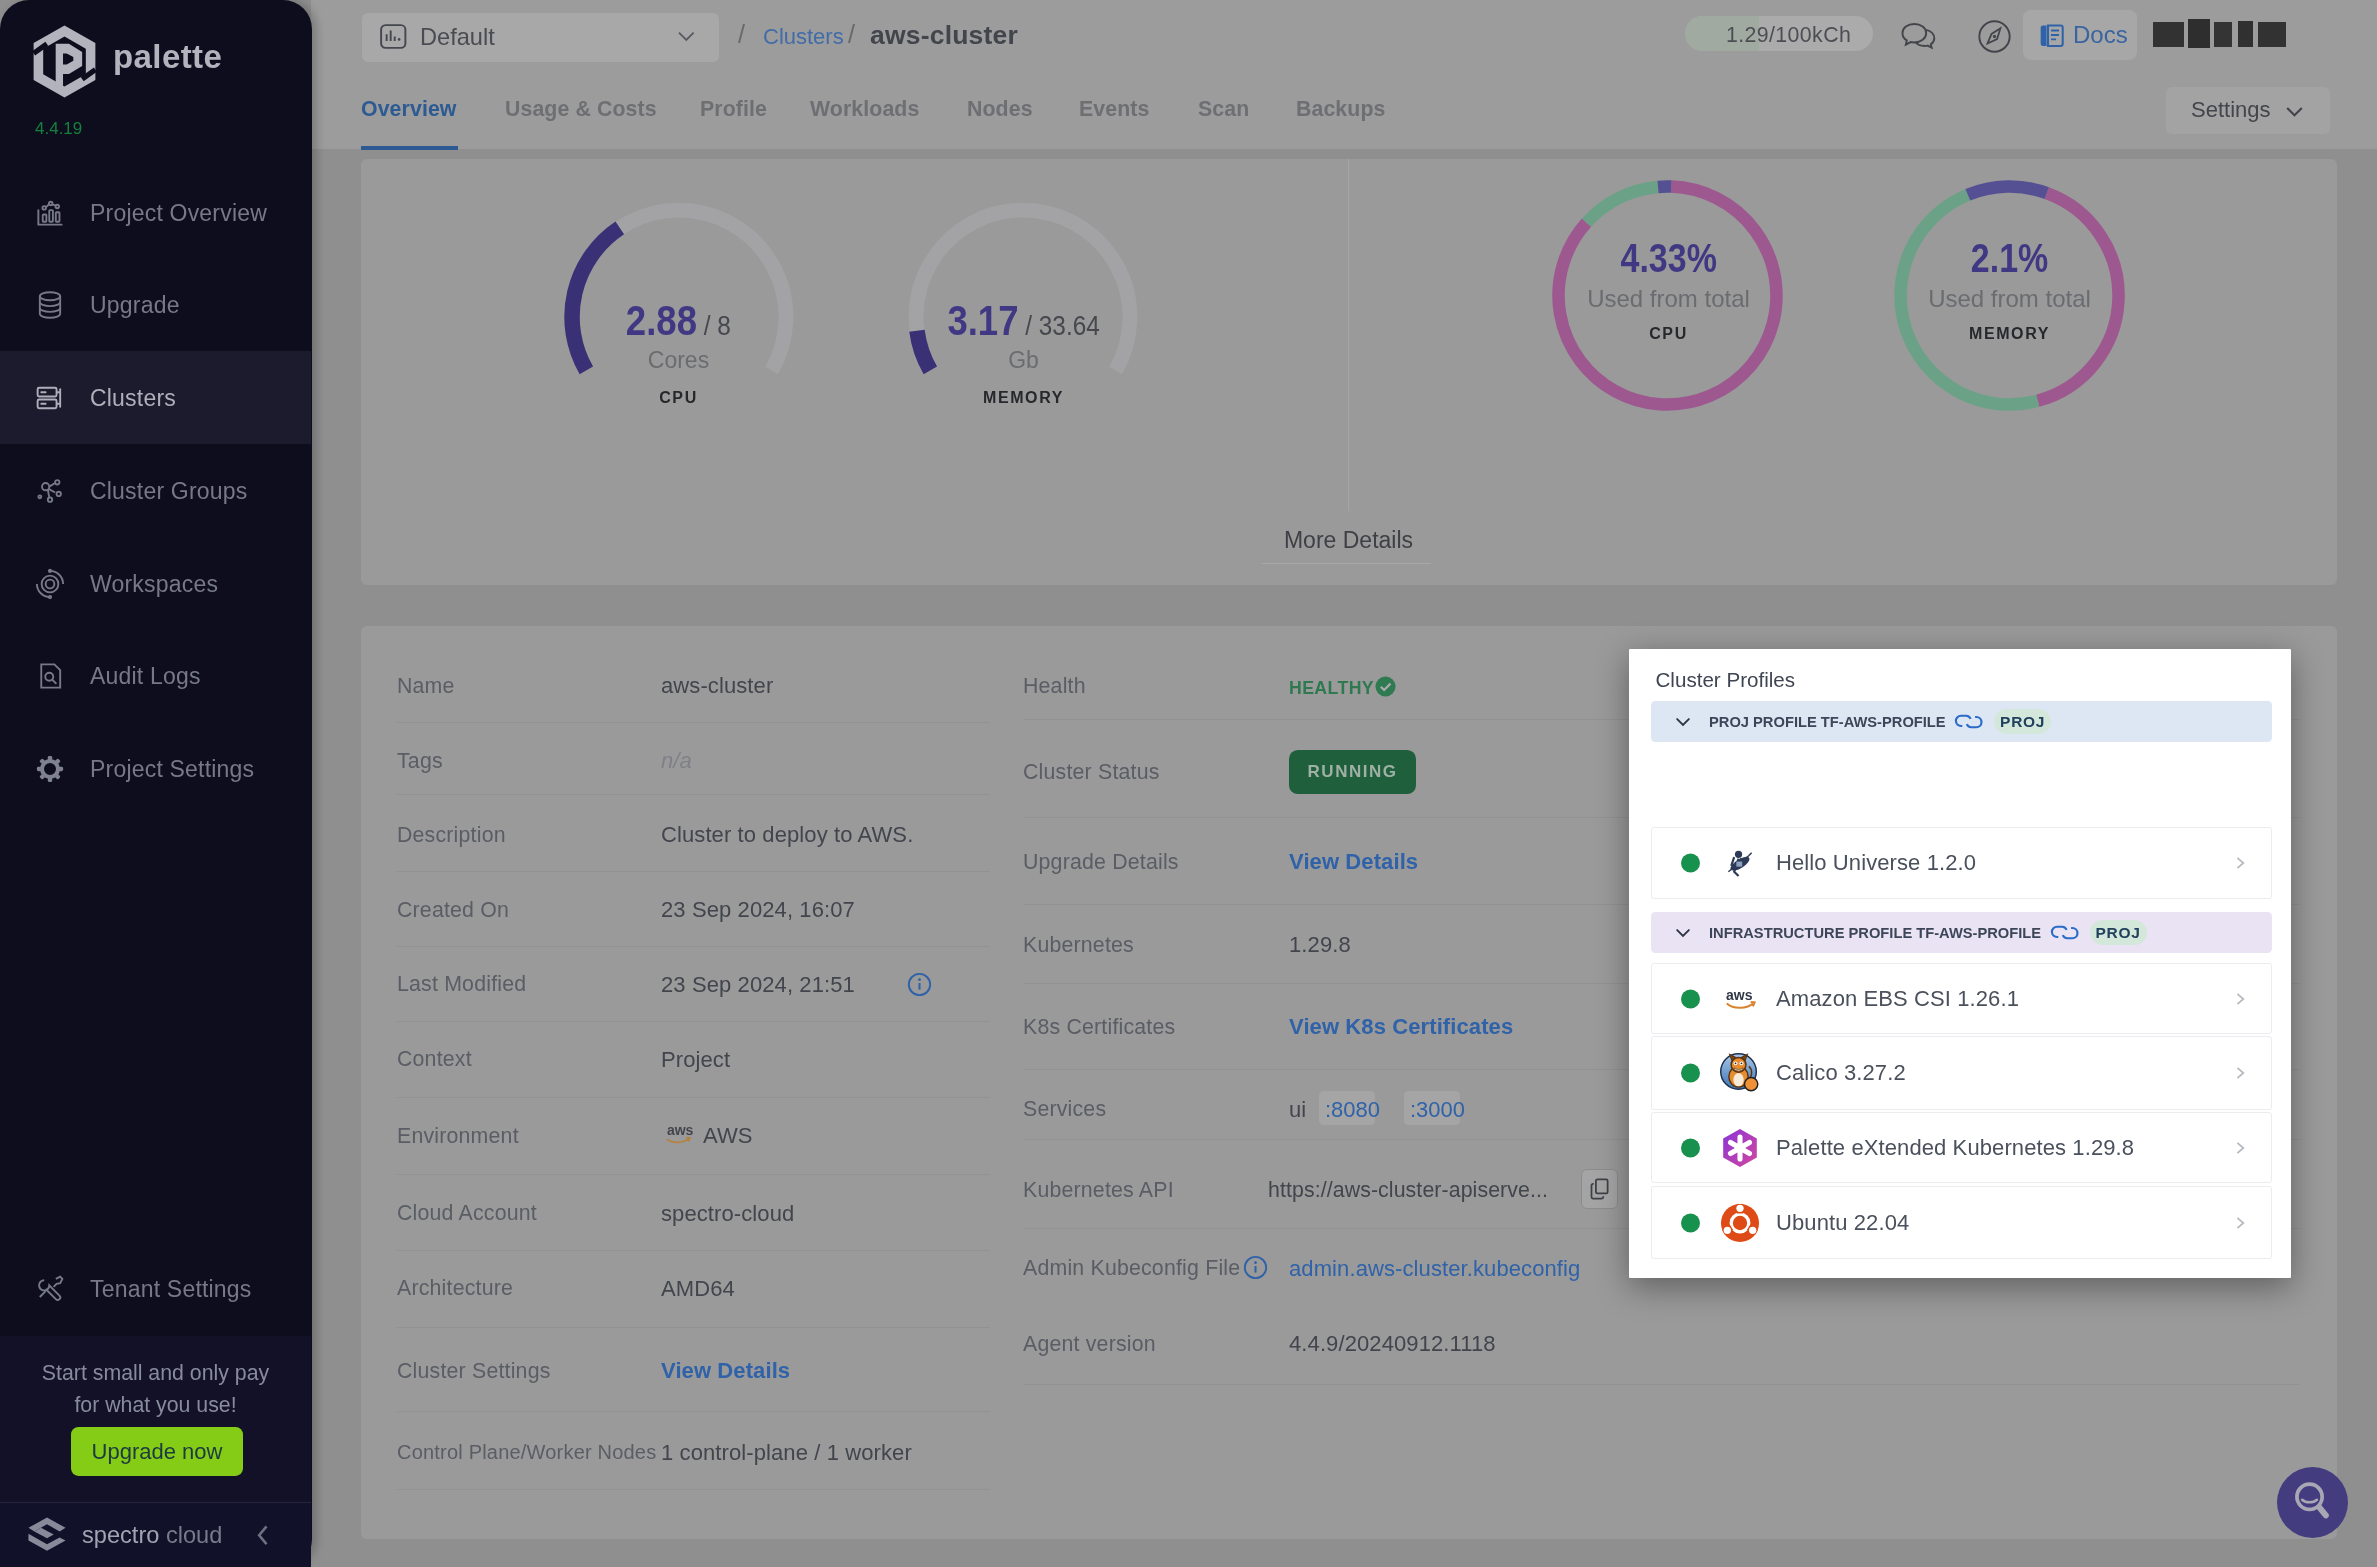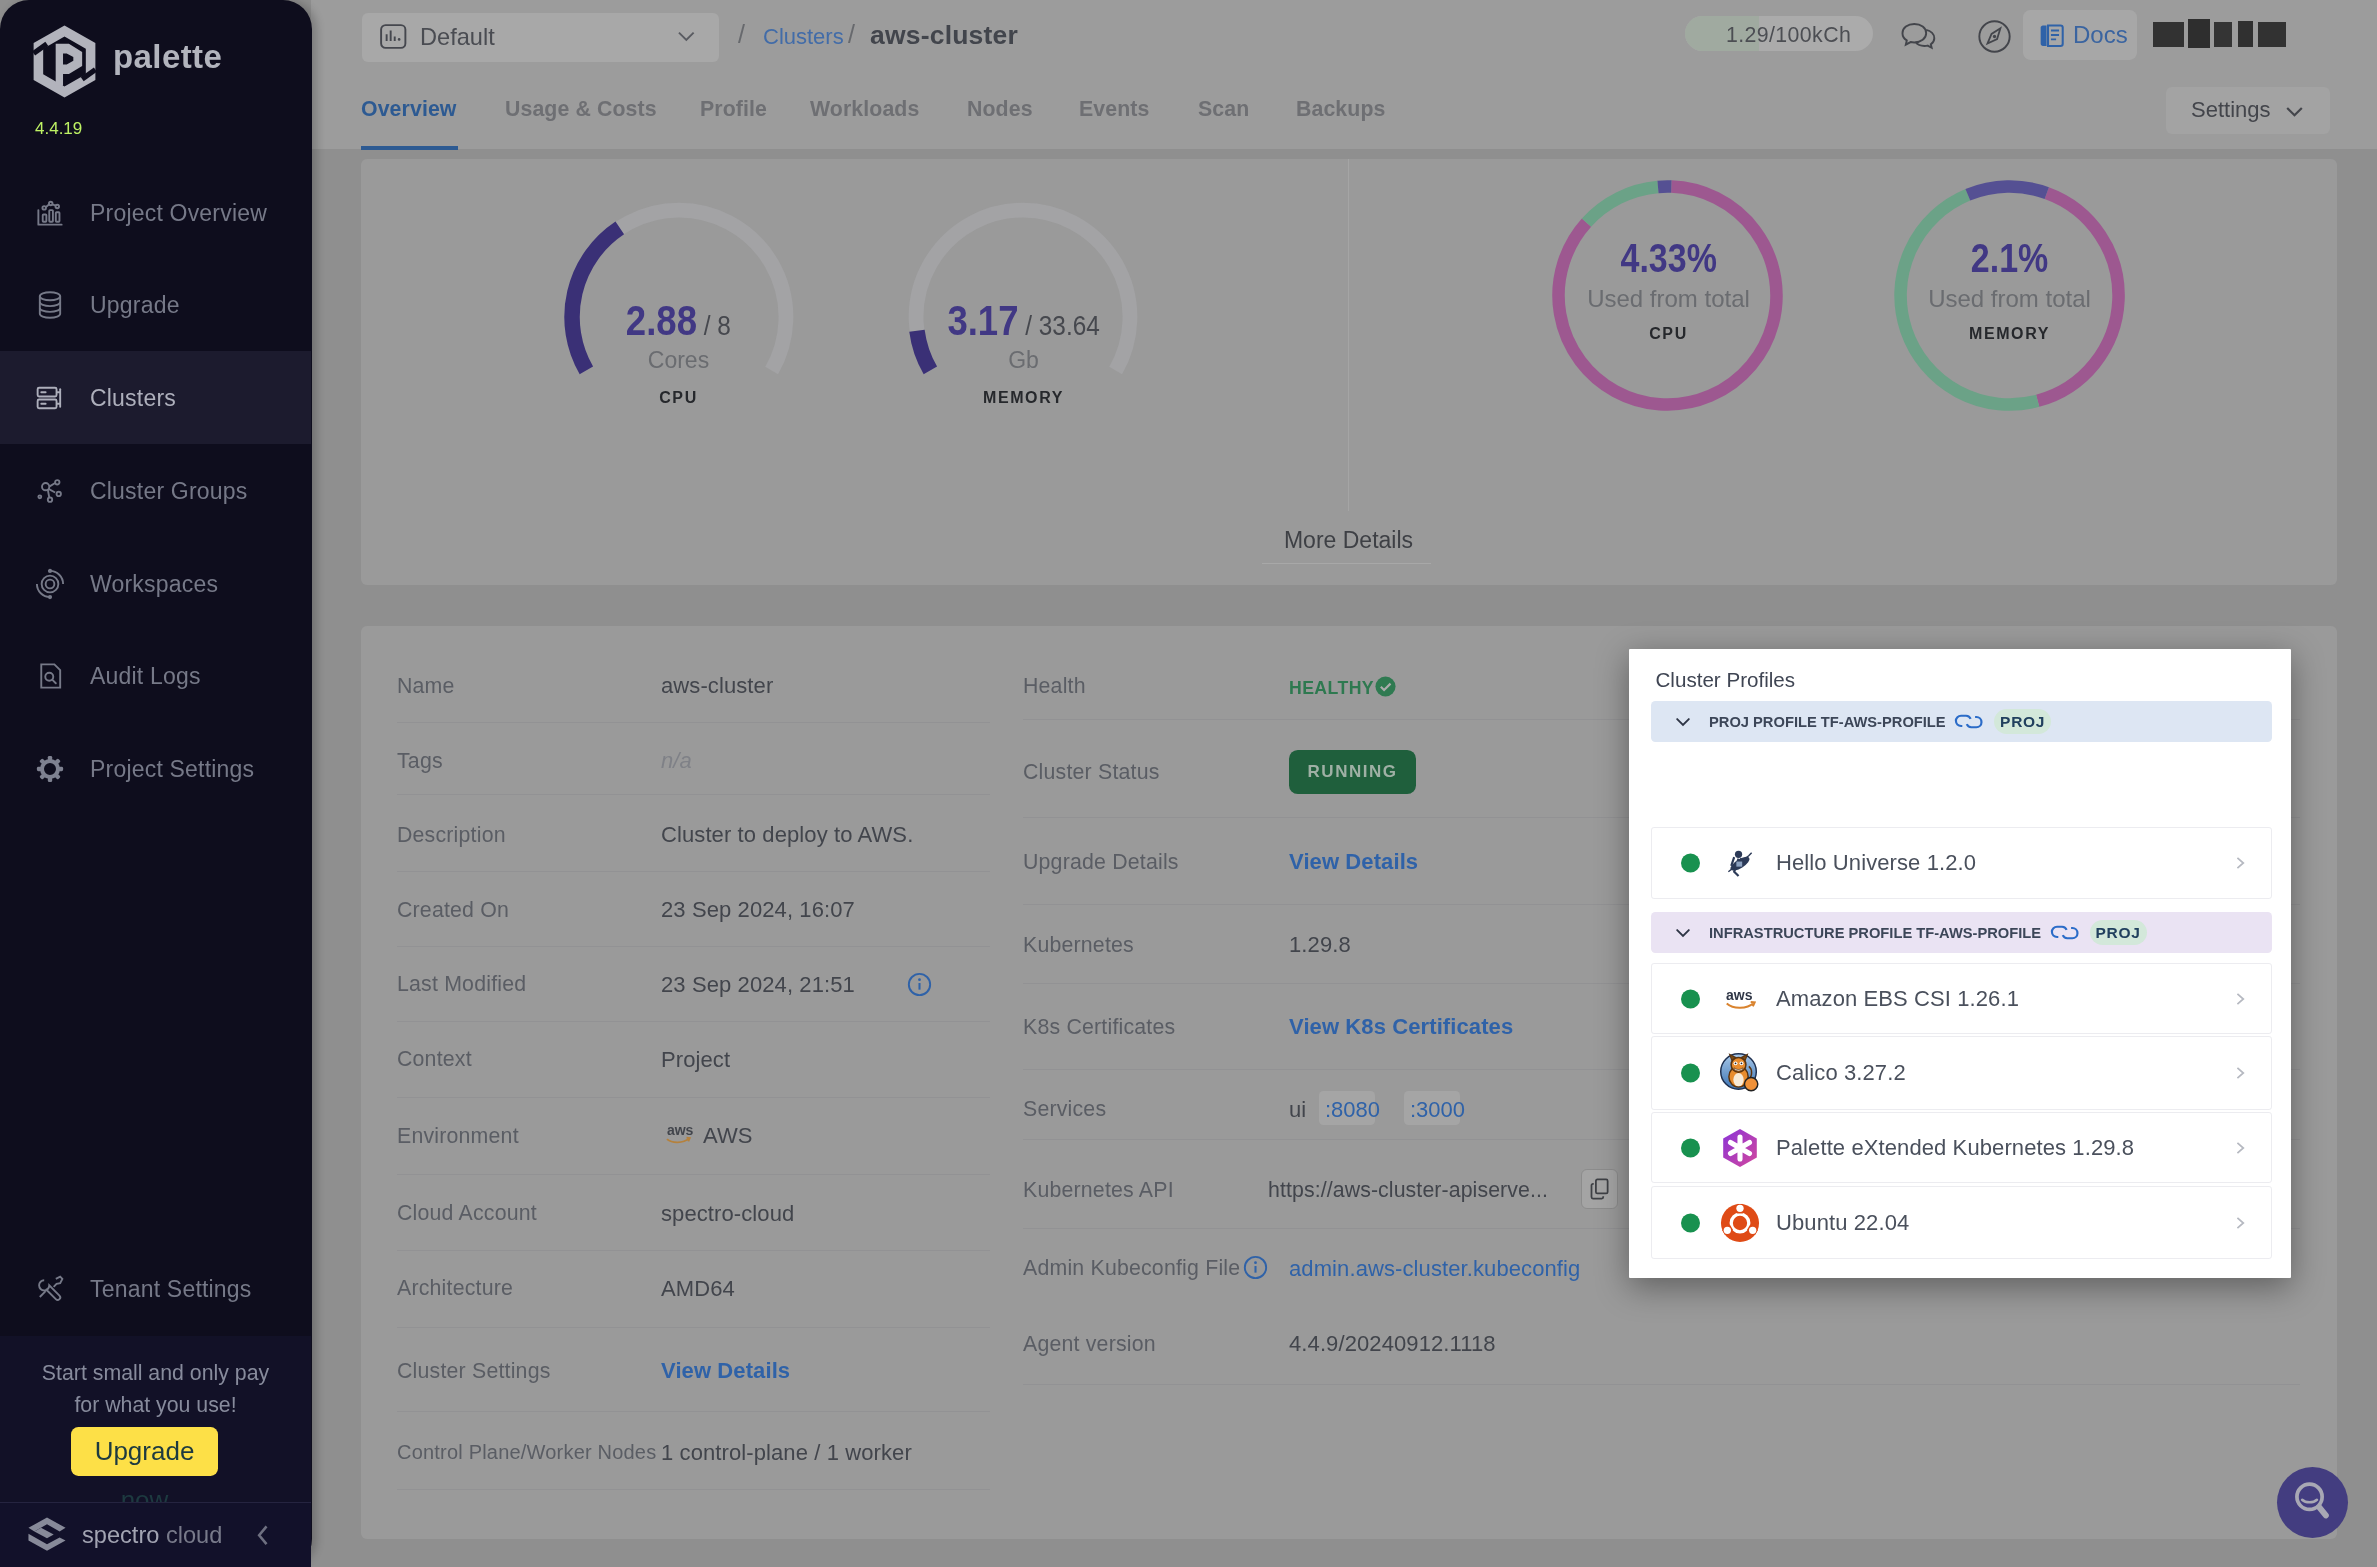--- a/index.html
+++ b/index.html
@@ -53,21 +53,21 @@
 <div id="page">
 
 <div id="sidebar">
   <svg class="abs" style="left:32px;top:23.6px" width="65" height="75" viewBox="0 0 88 102">
     <path d="M44 2 L86 26 V76 L44 100 L2 76 V26 Z M44 17 L15 33.5 V68.5 L44 85 L73 68.5 V33.5 Z" fill="#b2b3bc" fill-rule="evenodd"></path>
     <path d="M2 40 L20 27" stroke="#0e0d1d" stroke-width="7"></path>
     <path d="M86 62 L68 75" stroke="#0e0d1d" stroke-width="7"></path>
     <path d="M32 27 H 50 L 68 38 V 57 L 50 68 H 42 V 84 H 32 Z M 42 40 V 55 H 47 L 56 50 V 45 L 47 40 Z" fill="#b2b3bc" fill-rule="evenodd"></path>
   </svg>
   <div class="abs" style="left:113px;top:38px;font-size:33px;font-weight:700;color:#b2b4bd;letter-spacing:0.4px">palette</div>
-  <div class="abs" style="left:35px;top:119px;font-size:17px;color:#bef264">4.4.19</div>
+  <div class="abs" style="left:35px;top:119px;font-size:17px;color:#15803d">4.4.19</div>
 
   <div class="sideitem" style="top:166px">
     <svg class="sicon icon" viewBox="0 0 44 44">
           <path d="M6 38 V18 M6 38 H38" stroke-linecap="round"></path>
           <rect x="12" y="24" width="5" height="10" rx="1"></rect>
           <rect x="21" y="18" width="5" height="16" rx="1"></rect>
           <rect x="30" y="21" width="5" height="13" rx="1"></rect>
           <circle cx="14" cy="15" r="2.4"></circle>
           <circle cx="23" cy="9" r="2.4"></circle>
           <circle cx="32" cy="13" r="2.4"></circle>
@@ -147,21 +147,21 @@
     <svg class="sicon icon" viewBox="0 0 44 44">
           <path d="M14 10 a7 7 0 1 0 7 7 l14 14 a3.5 3.5 0 0 1 -5 5 L16 22" fill="none"></path>
           <path d="M30 8 l6-3 3 3 -3 6 -5 1 -4 4" fill="none"></path>
           <path d="M8 33 l8-8"></path>
         </svg>
     <div class="lbl">Tenant Settings</div>
   </div>
 
   <div class="abs" style="left:0;top:1336px;width:311px;height:166px;background:#121127">
     <div class="abs" style="left:0;top:20.6px;width:311px;text-align:center;font-size:21.3px;color:#878b9c;line-height:32px">Start small and only pay<br>for what you use!</div>
-    <div class="abs" style="left:71px;top:91px;width:147px;height:49px;background:#fde047;border-radius:7.4px;color:#1d3a40;font-size:26px;font-weight:400;text-align:center;line-height:49px">Upgrade now</div>
+    <div class="abs" style="left:71px;top:91px;width:172px;height:49px;background:#84cc16;border-radius:7.4px;color:#1d3a40;font-size:22px;font-weight:400;text-align:center;line-height:49px">Upgrade now</div>
   </div>
 
   <div class="abs" style="left:0;top:1502px;width:311px;height:66px;background:#12112a;border-top:0.7px solid #252440">
     <svg class="abs" style="left:23.6px;top:9.6px" width="46" height="46" viewBox="0 0 62 62">
       <path d="M31 6 L56 20 L48 25 L31 15 L14 25 L6 20 Z" fill="#878a99"></path>
       <path d="M6 28 L31 42 L48 33 L56 37 L31 51 L6 37 Z" fill="#878a99"></path>
       <path d="M14 25 L31 34 L40 29 L23 20 Z" fill="#878a99"></path>
     </svg>
     <div class="abs" style="left:82px;top:19px;font-size:23.6px;color:#a2a4b2">spectro <span style="color:#787a8a">cloud</span></div>
     <svg class="abs" style="left:254px;top:19px" width="17.7" height="26.5" viewBox="0 0 24 36">

